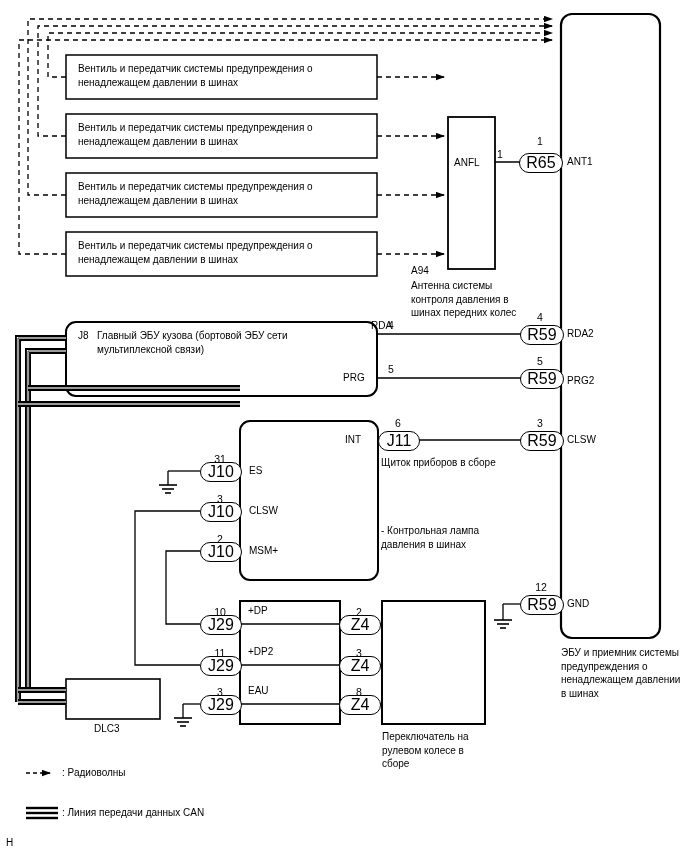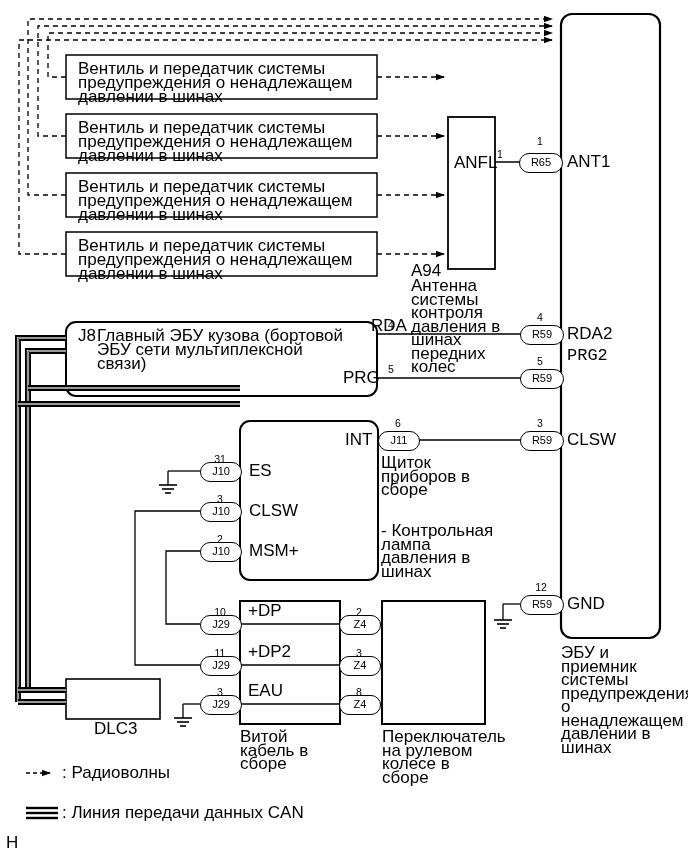--- a/index.html
+++ b/index.html
@@ -22,33 +22,33 @@
   svg.layer {
     position: absolute;
     left: 0;
     top: 0;
     width: 688px;
     height: 852px;
   }
   .txt {
     position: absolute;
     font-family: "Liberation Sans", sans-serif;
-    font-size: 17px;
+    font-size: 10px;
     line-height: 14px;
     color: #000;
     white-space: pre;
   }
   .txt.wrap { white-space: normal; }
   .pin-num { font-size: 10.5px; text-align: center; }
   .conn-pill {
     position: absolute;
     border: 1.6px solid #000;
     border-radius: 11px;
     background: #fff;
-    font-size: 11px;
+    font-size: 16px;
     text-align: center;
     line-height: 17px;
     height: 18px;
     font-family: "Liberation Sans", sans-serif;
   }
 </style>
 </head>
 <body>
 
 <div id="diagram-root">
@@ -188,21 +188,21 @@
   <div class="txt" style="left:343px; top:371px;">PRG</div>
   <div class="txt pin-num" style="left:384px; top:318px; width:14px;">4</div>
   <div class="txt pin-num" style="left:384px; top:362px; width:14px;">5</div>
 
   <div class="txt pin-num" style="left:533px; top:310px; width:14px;">4</div>
   <div class="conn-pill" style="left:520px; top:325px; width:42px;">R59</div>
   <div class="txt" style="left:567px; top:327px;">RDA2</div>
 
   <div class="txt pin-num" style="left:533px; top:354px; width:14px;">5</div>
   <div class="conn-pill" style="left:520px; top:369px; width:42px;">R59</div>
-  <div class="txt" style="left:567px; top:349px;font-family:Liberation Mono, monospace;">PRG2</div>
+  <div class="txt" style="left:567px; top:374px;">PRG2</div>
 
   <div class="txt pin-num" style="left:533px; top:416px; width:14px;">3</div>
   <div class="conn-pill" style="left:520px; top:431px; width:42px;">R59</div>
   <div class="txt" style="left:567px; top:433px;">CLSW</div>
 
   <div class="txt" style="left:345px; top:433px;">INT</div>
   <div class="txt pin-num" style="left:391px; top:416px; width:14px;">6</div>
   <div class="conn-pill" style="left:378px; top:431px; width:40px;">J11</div>
   <div class="txt wrap" style="left:381px; top:524px; width:122px; line-height:13.5px;">- Контрольная лампа давления в шинах</div>
   <div class="txt wrap" style="left:381px; top:456px; width:116px; line-height:13.5px;">Щиток приборов в сборе</div>
@@ -224,21 +224,20 @@
   <div class="txt" style="left:248px; top:604px;">+DP</div>
 
   <div class="txt pin-num" style="left:207px; top:646px; width:26px;">11</div>
   <div class="conn-pill" style="left:200px; top:656px; width:40px;">J29</div>
   <div class="txt" style="left:248px; top:645px;">+DP2</div>
 
   <div class="txt pin-num" style="left:207px; top:685px; width:26px;">3</div>
   <div class="conn-pill" style="left:200px; top:695px; width:40px;">J29</div>
   <div class="txt" style="left:248px; top:684px;">EAU</div>
 
-  <div class="txt wrap" style="left:240px; top:730px; width:100px; line-height:13.5px;">Витой кабель в сборе</div>
 
   <div class="txt pin-num" style="left:346px; top:605px; width:26px;">2</div>
   <div class="conn-pill" style="left:339px; top:615px; width:40px;">Z4</div>
 
   <div class="txt pin-num" style="left:346px; top:646px; width:26px;">3</div>
   <div class="conn-pill" style="left:339px; top:656px; width:40px;">Z4</div>
 
   <div class="txt pin-num" style="left:346px; top:685px; width:26px;">8</div>
   <div class="conn-pill" style="left:339px; top:695px; width:40px;">Z4</div>
 

